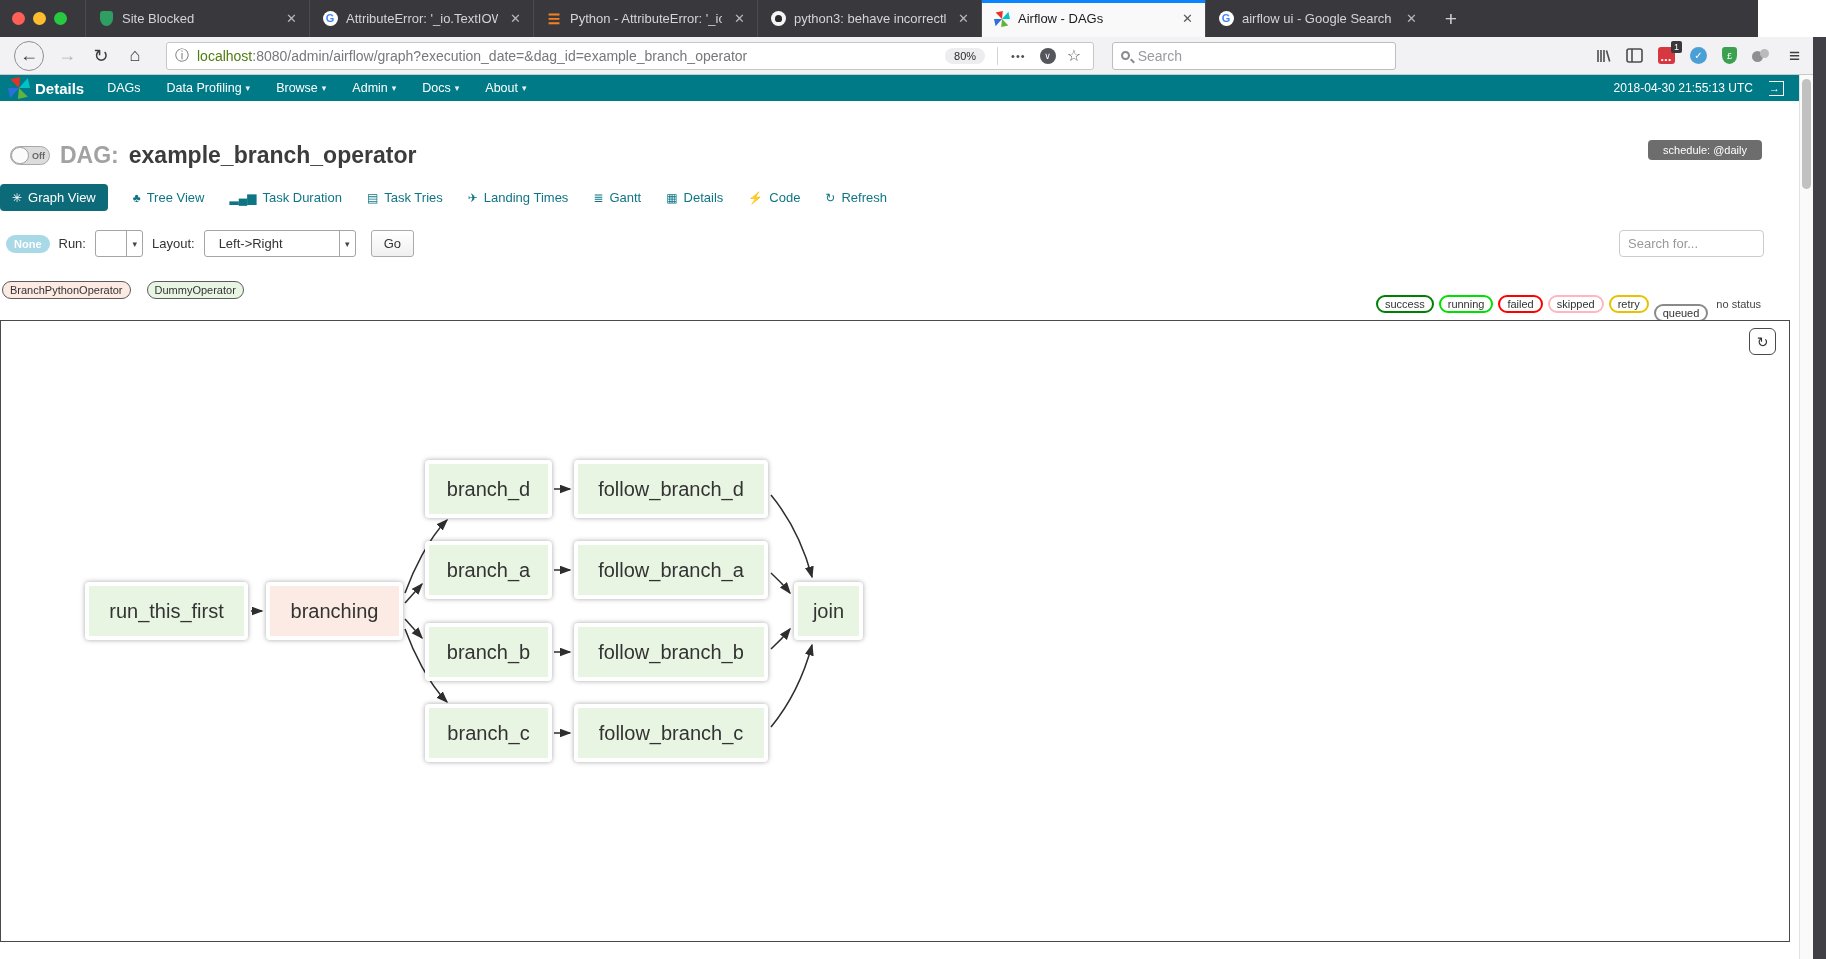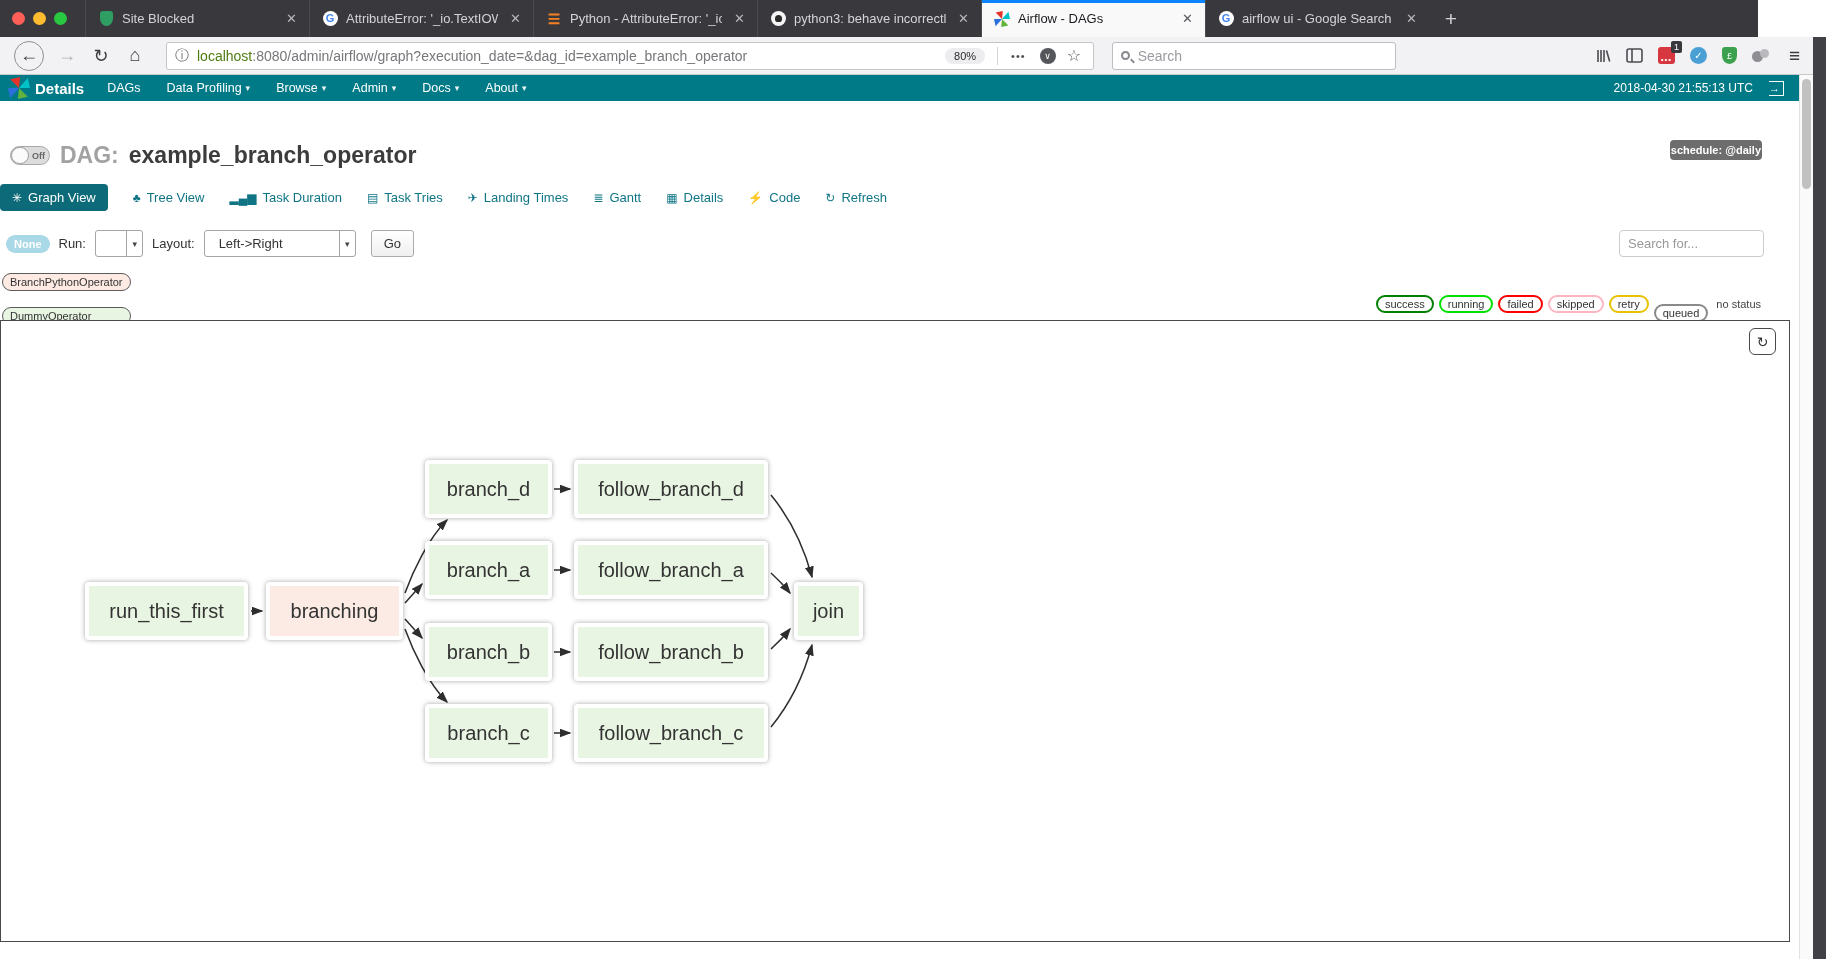--- a/index.html
+++ b/index.html
@@ -67,41 +67,41 @@
 
   
   .page { position:absolute; top:101px; left:0; width:1800px; height:858px; background:#fff; }
 
   .title-row { position:absolute; top:41px; left:10px; display:flex; align-items:center; gap:10px; }
   .dag-toggle { width:40px; height:19px; background:#dcdcdc; border:1px solid #a8a8a8; border-radius:10px; display:flex; align-items:center; }
   .dag-knob { width:18px; height:17px; background:#fbfbfb; border:1px solid #9c9c9c; border-radius:9px; }
   .dag-toggle-label { font-size:9px; font-weight:bold; color:#666; padding-left:3px; }
   .dag-prefix { font-size:23px; font-weight:bold; color:#a2a2a2; }
   .dag-name { font-size:23px; font-weight:bold; color:#3c3c3c; }
-  .sched-badge { position:absolute; top:39px; right:38px; background:#6d6d6d; color:#fff; font-size:11px; font-weight:bold; padding:4px 1px; border-radius:4px; }
+  .sched-badge { position:absolute; top:39px; right:38px; background:#6d6d6d; color:#fff; font-size:11px; font-weight:normal; padding:4px 15px; border-radius:4px; }
 
   .viewtabs { position:absolute; top:83px; left:0; display:flex; align-items:center; gap:25px; }
   .vt { display:flex; align-items:center; gap:6px; font-size:13px; color:#0f7585; text-decoration:none; cursor:pointer; }
   .vt .vt-icon { font-size:12px; }
   .vt.active { background:#0c6a79; color:#fff; border-radius:4px; padding:6px 12px; }
 
   .controls { position:absolute; top:129px; left:6px; display:flex; align-items:center; gap:9px; }
   .none-badge { background:#aadcE8; background:#a9d8e6; color:#fff; font-size:11px; font-weight:bold; padding:3px 8px; border-radius:10px; }
   .ctl-label { font-size:13px; color:#333; }
   .sel { height:27px; background:#fff; border:1px solid #a5a5a5; border-radius:3px; display:flex; align-items:center; }
   .sel .sel-val { font-size:13px; color:#333; padding:0 10px; }
   .sel .sel-caret { border-left:1px solid #a5a5a5; height:100%; display:flex; align-items:center; padding:0 5px; font-size:9px; color:#444; }
   .sel-run { width:48px; } .sel-run .sel-val { flex:1; }
   .sel-layout { width:152px; } .sel-layout .sel-val { flex:1; padding-left:14px; }
   .go-btn { height:27px; background:linear-gradient(#fff,#f0f0f0); border:1px solid #ababab; border-radius:3px; font-size:13px; color:#333; padding:0 12px; margin-left:6px; }
   .graph-search { position:absolute; top:129px; right:36px; width:145px; height:27px; border:1px solid #ccc; border-radius:4px; display:flex; align-items:center; padding:0 8px; }
   .graph-search input { font-size:13px; }
   .graph-search input::placeholder { color:#999; }
 
-  .ops-legend { position:absolute; top:172px; left:2px; display:flex; gap:16px;flex-direction:column; }
+  .ops-legend { position:absolute; top:180px; left:2px; display:flex; gap:16px; }
   .op-pill { font-size:11px; color:#333; border:1px solid #5b5b5b; border-radius:9px; padding:2px 7px; }
   .op-branch { background:#fdeae3; }
   .op-dummy { background:#e9f5e3; }
   .status-legend { position:absolute; top:184px; right:36px; display:flex; align-items:center; gap:5px; }
   .st-pill { font-size:11px; color:#333; background:#fff; border:2px solid; border-radius:10px; padding:1px 7px; }
   .st-success { border-color:#008000; }
   .st-running { border-color:#00e000; }
   .st-failed  { border-color:#ff0000; }
   .st-skipped { border-color:#ffb6c1; }
   .st-retry   { border-color:#e8c200; }

